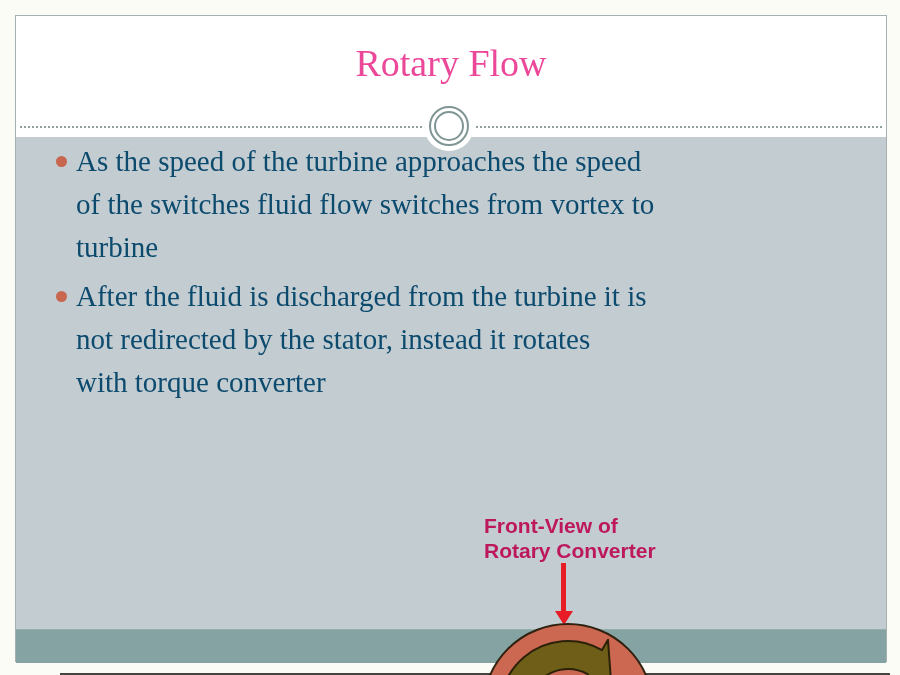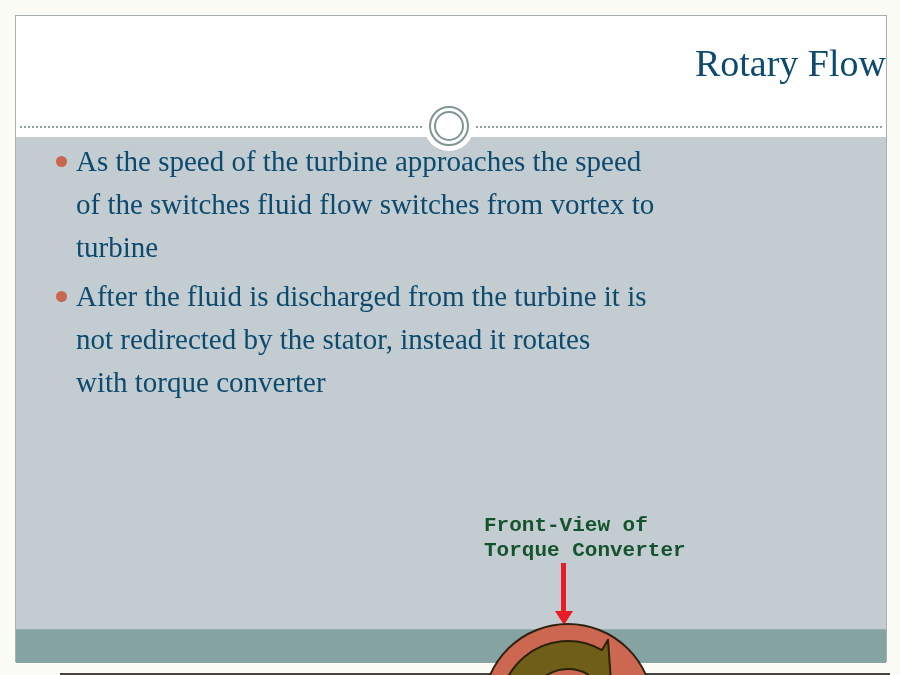--- a/index.html
+++ b/index.html
@@ -13,23 +13,23 @@
   .slide{
     position:absolute;left:15px;top:15px;
     width:870px;height:646px;
     border:1px solid #a7b0b0;border-bottom:none;
     background:#ffffff;
   }
   
   .header{position:absolute;left:0;top:0;width:100%;height:121px;background:#ffffff;}
   .title{
     position:absolute;left:0;top:24px;width:100%;margin:0;
-    text-align:right;
+    text-align:center;
     font-size:38px;font-weight:normal;line-height:46px;
-    color:#0c4a6e;
+    color:#ec4899;
     font-family:"Liberation Serif","DejaVu Serif",serif;
   }
   .divider{
     position:absolute;left:4px;right:4px;top:110px;height:0;
     border-top:2px dotted #8ea09f;
   }
   .ornament{
     position:absolute;left:413px;top:90px;width:36px;height:36px;
     border:2px solid #7f9694;border-radius:50%;
     background:#ffffff;
@@ -55,23 +55,23 @@
   }
   .bullets li + li{margin-top:6px;}
   .dot{
     position:absolute;left:0;top:16px;width:11px;height:11px;
     border-radius:50%;background:#c8664f;
   }
   .bl{display:block;white-space:nowrap;}
   
   .callout{
     position:absolute;left:468px;top:376px;
-    font-family:Liberation Mono, monospace;
+    font-family:Liberation Sans, sans-serif;
     font-weight:bold;font-size:21px;line-height:25px;
-    color:#14532d;
+    color:#be185d;
   }
   .cl{display:block;white-space:nowrap;}
   .arrow-shaft{
     position:absolute;left:545px;top:426px;width:5px;height:49px;
     background:#e81c24;
   }
   .arrow-head{
     position:absolute;left:539px;top:474px;width:0;height:0;
     border-left:9px solid transparent;
     border-right:9px solid transparent;
@@ -120,21 +120,21 @@
         <li>
           <span class="dot"></span>
           <span class="bl">After the fluid is discharged from the turbine it is</span>
           <span class="bl">not redirected by the stator, instead it rotates</span>
           <span class="bl">with torque converter</span>
         </li>
       </ul>
 
       <div class="callout">
         <span class="cl">Front-View of</span>
-        <span class="cl">Torque Converter</span>
+        <span class="cl">Rotary Converter</span>
       </div>
       <div class="arrow-shaft"></div>
       <div class="arrow-head"></div>
 
       <div class="converter">
         <svg width="172" height="172" viewBox="0 0 172 172">
           <path d="M 22.1 109.3 A 68 68 0 0 1 120 27.1 L 126 16.7 L 128.6 52.8 L 100 61.8 L 106 51.4 A 40 40 0 0 0 48.4 99.7 Z" fill="#6f5e17" stroke="#2a2108" stroke-width="2" stroke-linejoin="round"></path>
           <path d="M 149.9 62.7 A 68 68 0 0 1 52 144.9 L 46 155.3 L 43.4 119.2 L 72 110.2 L 66 120.6 A 40 40 0 0 0 123.6 72.3 Z" fill="#594a10" stroke="#201a04" stroke-width="2" stroke-linejoin="round"></path>
         </svg>
       </div>

